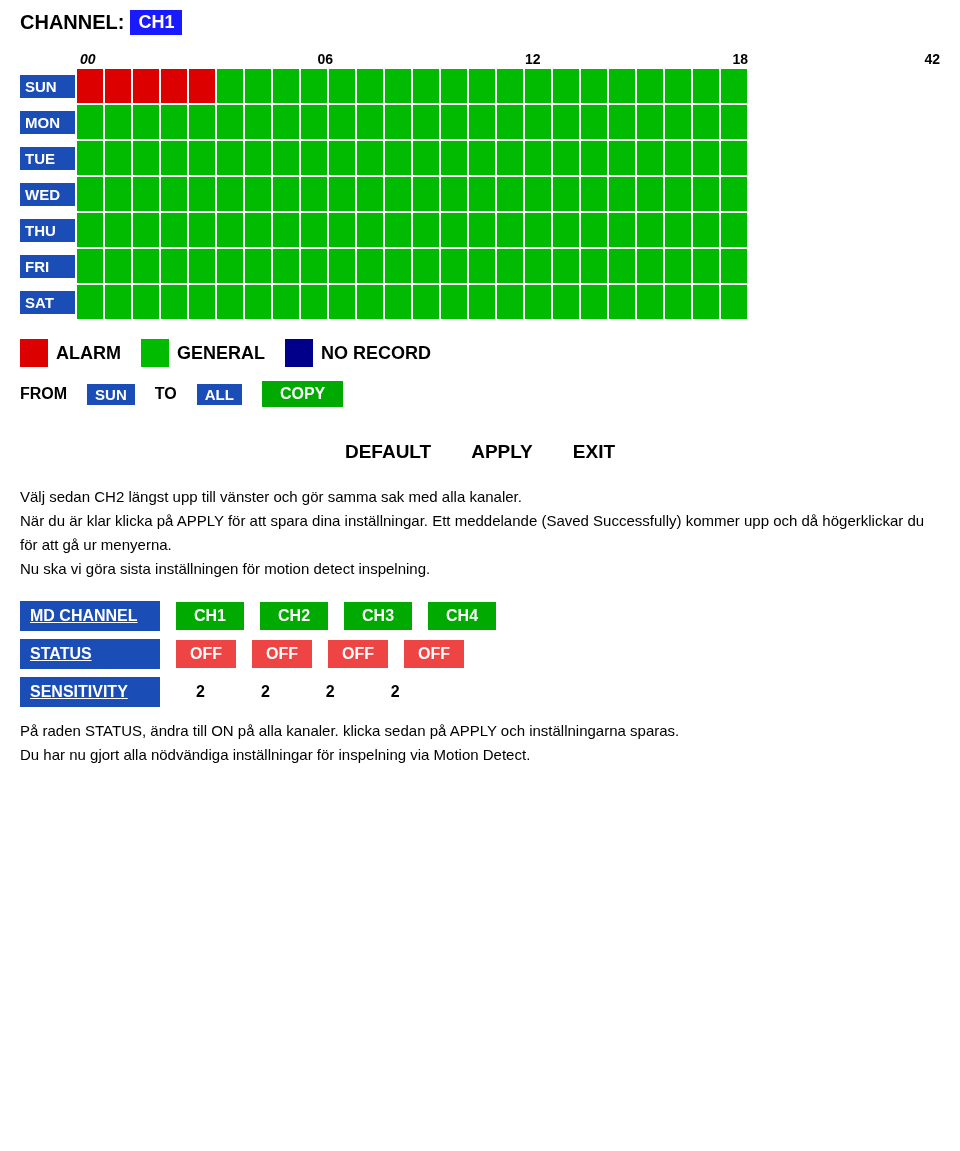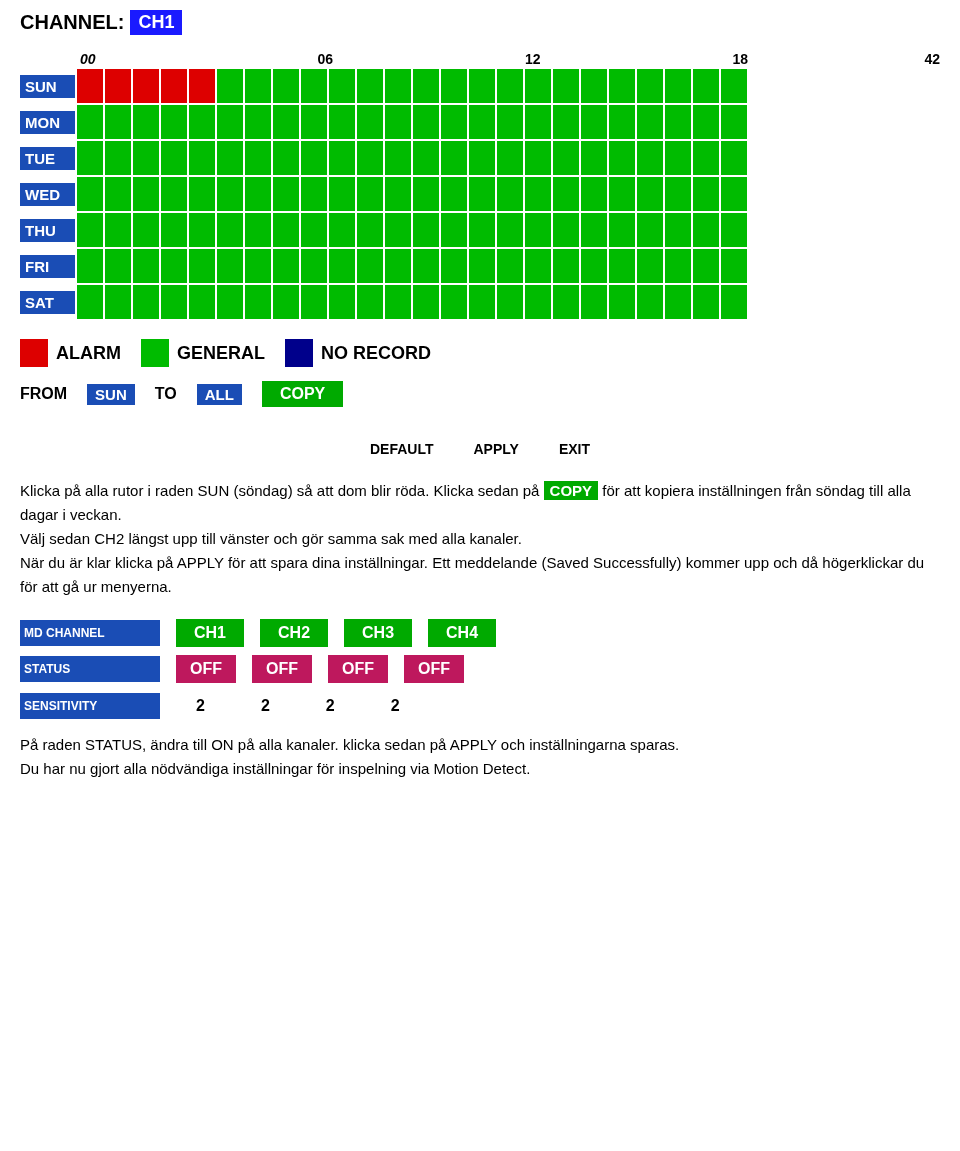--- a/index.html
+++ b/index.html
@@ -123,21 +123,21 @@
     
     .action-buttons {
       display: flex;
       gap: 40px;
       justify-content: center;
       margin-bottom: 22px;
       font-size: 17px;
       font-weight: bold;
     }
     .action-btn {
-      font-size: 14px;
+      font-size: 19px;
       font-weight: bold;
       cursor: pointer;
       background: none;
       border: none;
       color: #000;
     }
 
     
     .instructions {
       font-size: 15px;
@@ -161,35 +161,36 @@
     }
     .md-section-row {
       display: flex;
       align-items: center;
       gap: 16px;
       margin-bottom: 8px;
     }
     .row-label-blue {
       background: #1a4db5;
       color: #ffffff;
-      padding: 6px 4px;
-      font-weight: bold;
-      font-size: 12px;
+      padding: 6px 10px;
+      font-weight: bold;
+      font-size: 16px;
       min-width: 140px;
       display: inline-block;
+      text-decoration: underline;
     }
     .ch-badge-green {
       background: #00aa00;
       color: #ffffff;
       font-weight: bold;
       font-size: 16px;
       padding: 5px 18px;
     }
     .off-badge-green {
-      background: #be185d;
+      background: #ef4444;
       color: #ffffff;
       font-weight: bold;
       font-size: 16px;
       padding: 5px 14px;
     }
 
     .final-instructions {
       font-size: 15px;
       line-height: 1.6;
       margin-top: 12px;
@@ -443,25 +444,23 @@
   <button class="copy-button">COPY</button>
 </div>
 
 <div class="action-buttons">
   <button class="action-btn">DEFAULT</button>
   <button class="action-btn">APPLY</button>
   <button class="action-btn">EXIT</button>
 </div>
 
 <div class="instructions">
-  <p>
-    <span>Klicka på alla rutor i raden SUN (söndag) så att dom blir röda. Klicka sedan på </span><span class="inline-highlight">COPY</span><span> för att kopiera inställningen från söndag till alla dagar i veckan.</span>
-  </p>
   <p>Välj sedan CH2 längst upp till vänster och gör samma sak med alla kanaler.</p>
   <p>När du är klar klicka på APPLY för att spara dina inställningar. Ett meddelande (Saved Successfully) kommer upp och då högerklickar du för att gå ur menyerna.</p>
+  <p>Nu ska vi göra sista inställningen för motion detect inspelning.</p>
 </div>
 
 <div class="md-section">
 
   <div class="md-section-row">
     <span class="row-label-blue">MD CHANNEL</span>
     <span class="ch-badge-green">CH1</span>
     <span class="ch-badge-green">CH2</span>
     <span class="ch-badge-green">CH3</span>
     <span class="ch-badge-green">CH4</span>

